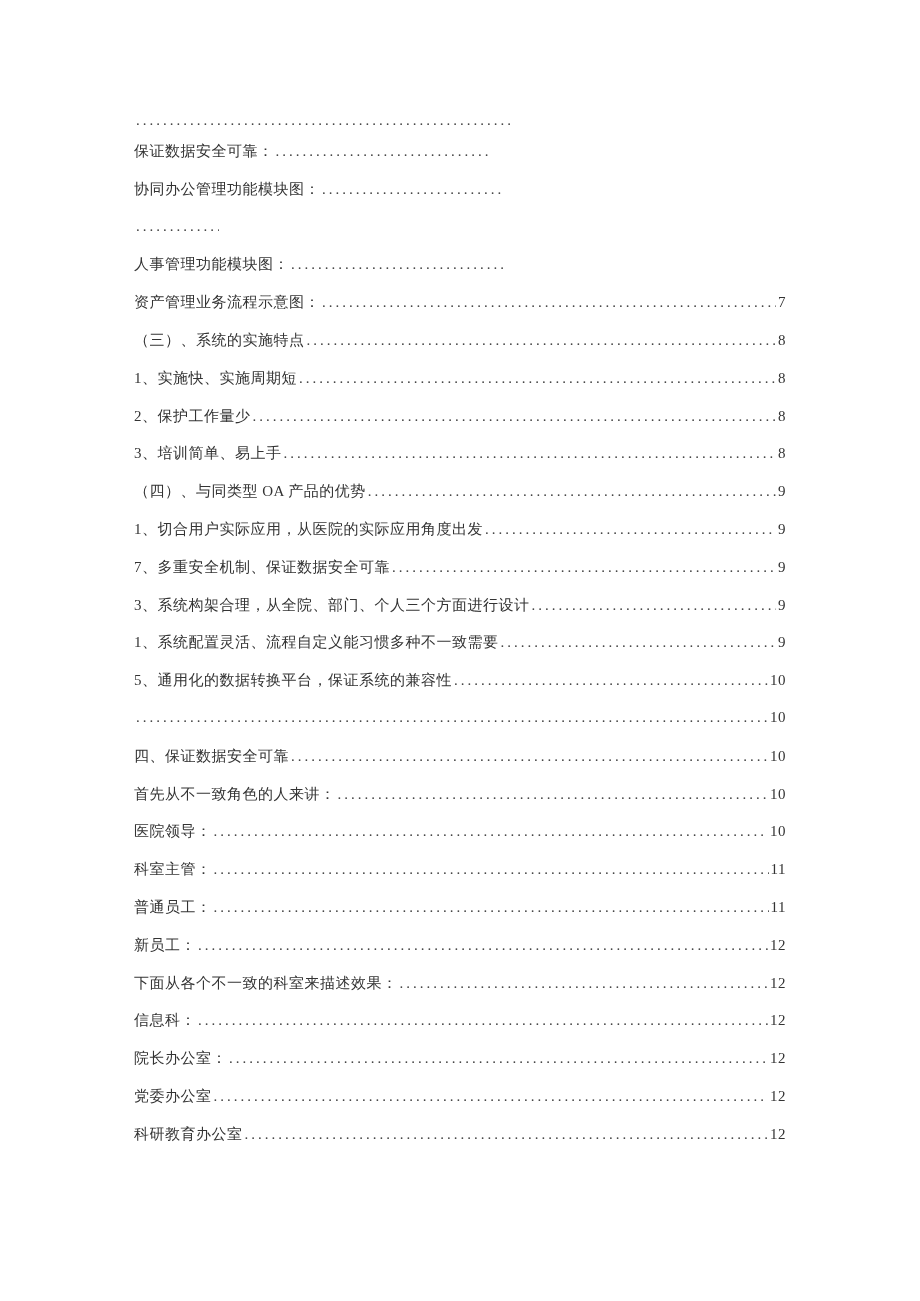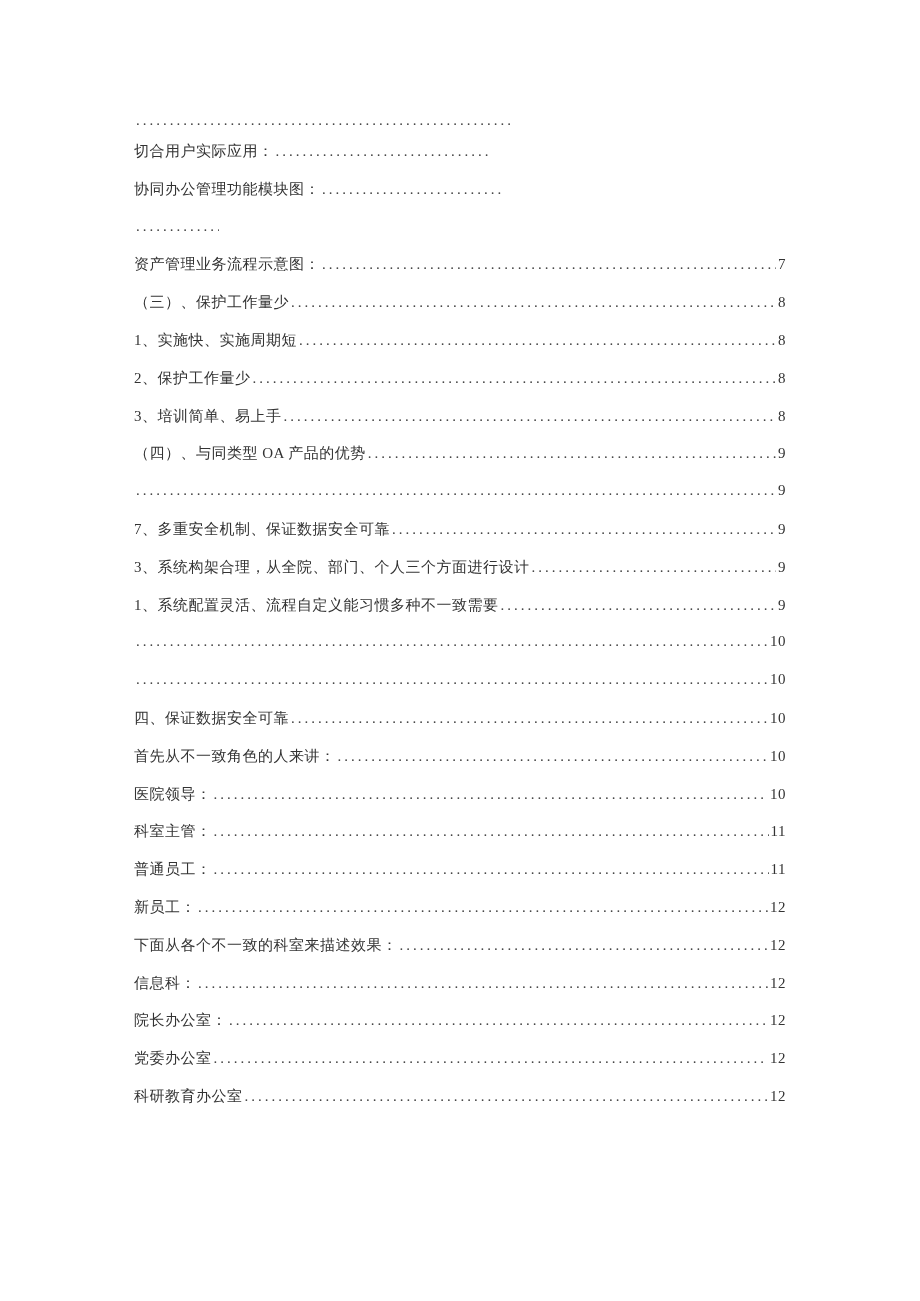--- a/index.html
+++ b/index.html
@@ -56,40 +56,45 @@
 </head>
 <body>
 
 <div id="toc-container">
     <div class="toc-line first">
       <span class="toc-label"></span>
       <span class="toc-dots" style="width: 380px; flex-basis: 380px;"></span>
       <span class="spacer-fill"></span>
     </div>
     <div class="toc-line">
-      <span class="toc-label">切合用户实际应用：</span>
+      <span class="toc-label">保证数据安全可靠：</span>
       <span class="toc-dots" style="width: 215px; flex-basis: 215px;"></span>
       <span class="spacer-fill"></span>
     </div>
     <div class="toc-line">
       <span class="toc-label">协同办公管理功能模块图：</span>
       <span class="toc-dots" style="width: 185px; flex-basis: 185px;"></span>
       <span class="spacer-fill"></span>
     </div>
     <div class="toc-line">
       <span class="toc-dots" style="width: 85px; flex-basis: 85px;"></span>
       <span class="spacer-fill"></span>
     </div>
     <div class="toc-line">
+      <span class="toc-label">人事管理功能模块图：</span>
+      <span class="toc-dots" style="width: 215px; flex-basis: 215px;"></span>
+      <span class="spacer-fill"></span>
+    </div>
+    <div class="toc-line">
       <span class="toc-label">资产管理业务流程示意图：</span>
       <span class="toc-dots-fill"></span>
       <span class="toc-page">7</span>
     </div>
     <div class="toc-line">
-      <span class="toc-label">（三）、保护工作量少</span>
+      <span class="toc-label">（三）、系统的实施特点</span>
       <span class="toc-dots-fill"></span>
       <span class="toc-page">8</span>
     </div>
     <div class="toc-line">
       <span class="toc-label">1、实施快、实施周期短</span>
       <span class="toc-dots-fill"></span>
       <span class="toc-page">8</span>
     </div>
     <div class="toc-line">
       <span class="toc-label">2、保护工作量少</span>
@@ -100,39 +105,41 @@
       <span class="toc-label">3、培训简单、易上手</span>
       <span class="toc-dots-fill"></span>
       <span class="toc-page">8</span>
     </div>
     <div class="toc-line">
       <span class="toc-label">（四）、与同类型 OA 产品的优势</span>
       <span class="toc-dots-fill"></span>
       <span class="toc-page">9</span>
     </div>
     <div class="toc-line">
+      <span class="toc-label">1、切合用户实际应用，从医院的实际应用角度出发</span>
       <span class="toc-dots-fill"></span>
       <span class="toc-page">9</span>
     </div>
     <div class="toc-line">
       <span class="toc-label">7、多重安全机制、保证数据安全可靠</span>
       <span class="toc-dots-fill"></span>
       <span class="toc-page">9</span>
     </div>
     <div class="toc-line">
       <span class="toc-label">3、系统构架合理，从全院、部门、个人三个方面进行设计</span>
       <span class="toc-dots-fill"></span>
       <span class="toc-page">9</span>
     </div>
     <div class="toc-line">
       <span class="toc-label">1、系统配置灵活、流程自定义能习惯多种不一致需要</span>
       <span class="toc-dots-fill"></span>
       <span class="toc-page">9</span>
     </div>
     <div class="toc-line">
+      <span class="toc-label">5、通用化的数据转换平台，保证系统的兼容性</span>
       <span class="toc-dots-fill"></span>
       <span class="toc-page">10</span>
     </div>
     <div class="toc-line">
       <span class="toc-dots-fill"></span>
       <span class="toc-page">10</span>
     </div>
     <div class="toc-line">
       <span class="toc-label">四、保证数据安全可靠</span>
       <span class="toc-dots-fill"></span>

